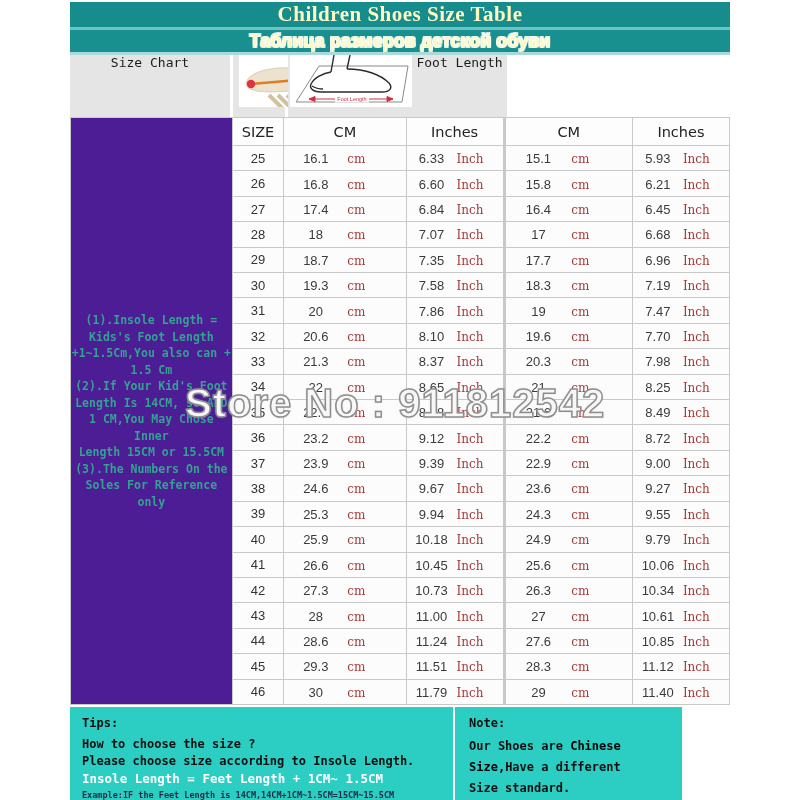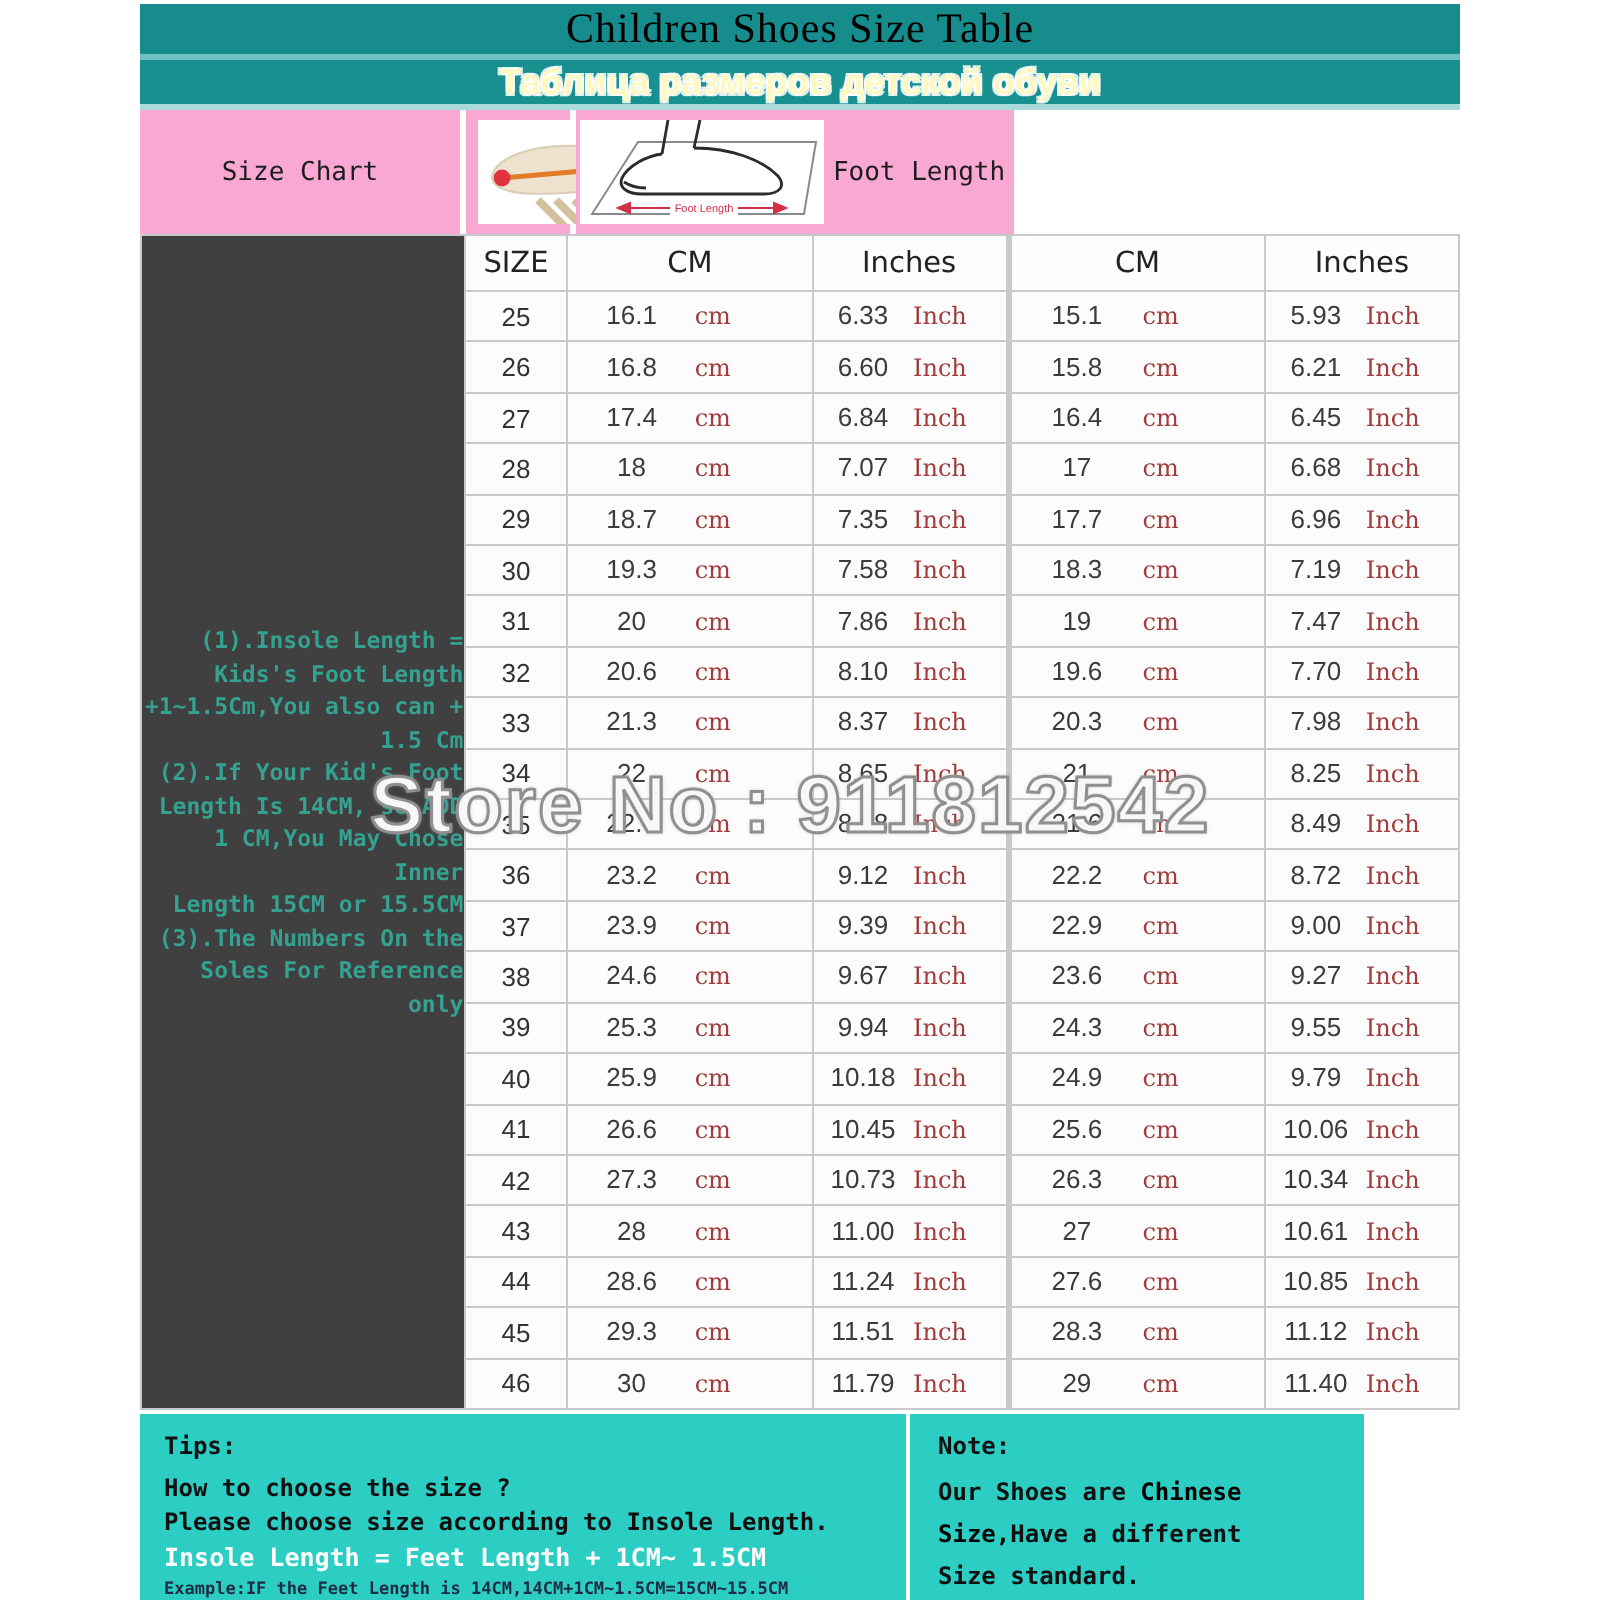--- a/index.html
+++ b/index.html
@@ -2,42 +2,42 @@
 <html><head>
 <meta charset="utf-8">
 <style>
   html,body{margin:0;padding:0;}
   body{width:800px;height:800px;background:#fff;overflow:hidden;font-family:"Liberation Sans",sans-serif;}
   .page{position:relative;width:800px;height:800px;background:#fff;}
   .content{position:absolute;left:70px;top:2px;width:660px;}
 
   
   .title-band{height:25px;background:#178c8c;display:flex;align-items:center;justify-content:center;}
-  .title-band .t{color:#000000;font-family:"Liberation Serif",serif;font-weight:normal;font-size:21px;letter-spacing:.5px;}
+  .title-band .t{color:#fef9c3;font-family:"Liberation Serif",serif;font-weight:bold;font-size:21px;letter-spacing:.5px;}
   .sep-a{height:3px;background:#6fc2c2;}
   .subtitle-band{height:22px;background:#17908f;display:flex;align-items:center;justify-content:center;}
   .subtitle-band .t{color:#fef9c3;font-family:"Liberation Sans",sans-serif;font-weight:bold;font-size:18px;
     text-shadow:-1px -1px 0 rgba(255,255,255,.85),1px -1px 0 rgba(255,255,255,.85),-1px 1px 0 rgba(255,255,255,.85),1px 1px 0 rgba(255,255,255,.85);}
   .sep-b{height:3px;background:#aadada;}
 
   
   .header-band{height:62px;display:grid;grid-template-columns:160px 52px 219px 1fr;gap:3px;background:#fff;}
-  .hcell{background:#f9a8d4;display:flex;align-items:center;justify-content:center;
+  .hcell{background:#e5e5e5;display:flex;justify-content:center;
     color:#1c1c1c;font-family:"DejaVu Sans Mono",monospace;font-size:13px;}
   .hcell.group{justify-content:flex-start;}
   .imgbox{background:#fff;height:52px;flex:0 0 auto;}
   .imgbox svg{display:block;}
   .hlabel{flex:1;text-align:center;}
 
   
   table.size-table{border-collapse:collapse;table-layout:fixed;width:660px;height:588px;background:#fff;}
   .size-table td,.size-table th{border:1px solid #c9c9c9;padding:0;margin:0;}
   .col-header-row{height:28px;}
   .col-header-row th{background:#fdfdfd;font-family:"DejaVu Sans",sans-serif;font-weight:normal;font-size:14.5px;color:#222;}
-  .notes-cell{background:#404040;vertical-align:middle;text-align:right;
+  .notes-cell{background:#4c1d95;vertical-align:middle;text-align:center;
     color:#35a191;font-family:"DejaVu Sans Mono",monospace;font-size:11.5px;line-height:16.5px;font-weight:bold;}
   .size-cell{text-align:center;color:#333;font-size:13px;background:#fcfcfc;font-family:"Liberation Sans",sans-serif;}
   .val-cell{background:#fcfcfc;vertical-align:middle;}
   .val-cell .val{display:inline-block;width:52%;text-align:center;color:#3b3b3b;font-size:13px;font-family:"Liberation Sans",sans-serif;}
   .val-cell .unit{display:inline-block;width:40%;text-align:left;color:#a23b3b;font-size:12px;font-family:"DejaVu Serif",serif;}
   .group-start{border-left:3px solid #c9c9c9 !important;}
 
   
   .watermark{position:absolute;left:185px;top:358px;white-space:nowrap;pointer-events:none;
     font-family:"Liberation Sans",sans-serif;font-weight:bold;font-size:40px;letter-spacing:1px;

